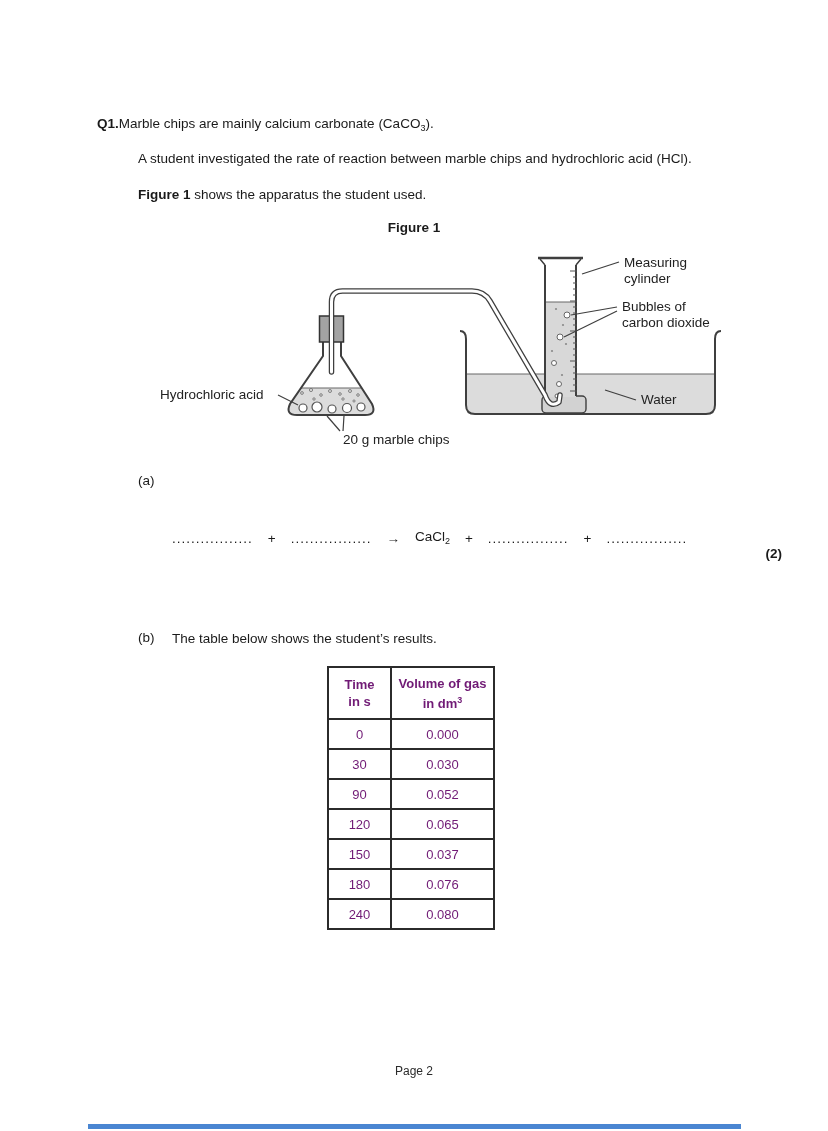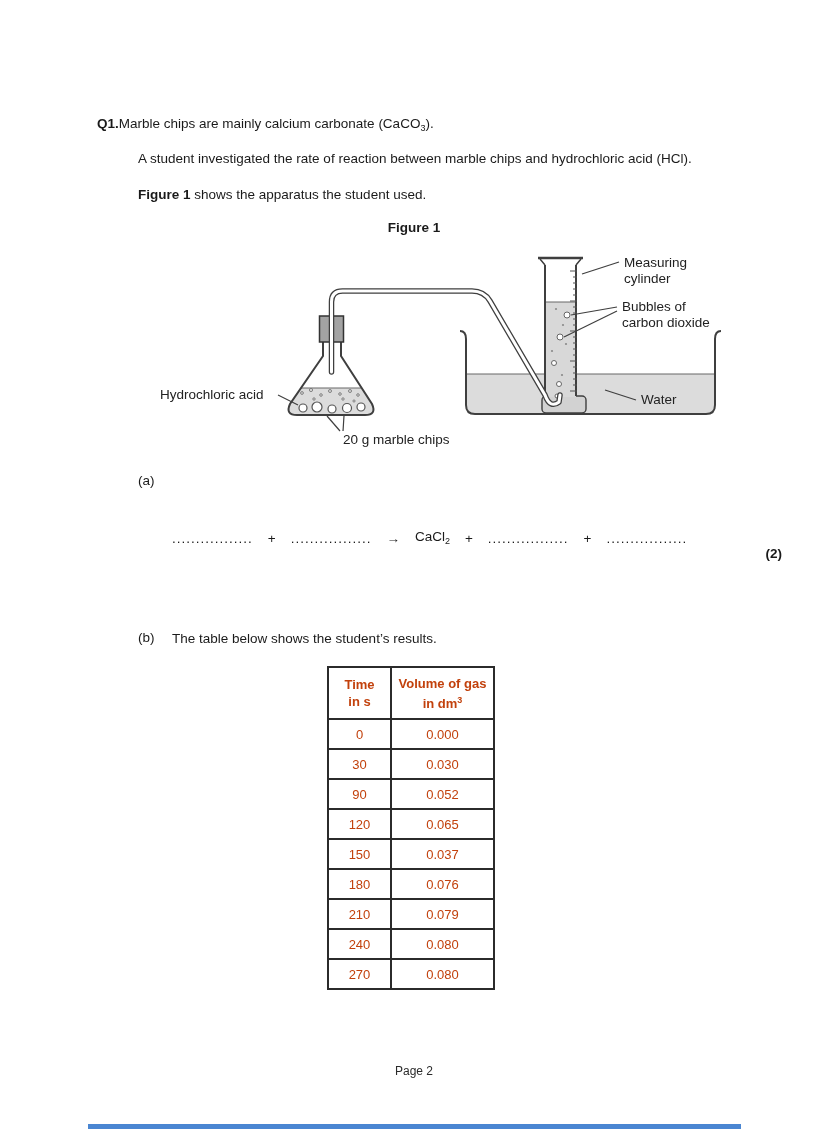--- a/index.html
+++ b/index.html
@@ -17,21 +17,21 @@
   .part-text{line-height:18px;}
   .equation{display:flex;gap:15px;align-items:flex-end;white-space:nowrap;}
   .blank{letter-spacing:1px;}
   .marks{font-weight:700;}
   table.results{
     position:absolute;left:327px;top:666px;border-collapse:collapse;
     font-family:"Liberation Sans","DejaVu Sans",sans-serif;
   }
   table.results th,table.results td{
     border:2px solid #2b2b2b;text-align:center;vertical-align:middle;
-    font-size:13px;color:#c2410c;padding:0;
+    font-size:13px;color:#701a75;padding:0;
   }
   table.results th{font-weight:700;height:50px;line-height:17px;}
   table.results td{height:28px;}
   .col-time{width:61px;}
   .col-gas{width:101px;}
   .footer-text{left:0;top:1064px;width:828px;text-align:center;font-size:12px;color:#2b2b2b;}
   .footer-bar{left:88px;top:1124px;width:653px;height:5px;background:#4a86d2;}
   svg text{font-family:"Liberation Sans","DejaVu Sans",sans-serif;font-size:13.5px;fill:#222;}
 </style>
 </head>
@@ -184,30 +184,22 @@
         </tr>
         <tr>
           <td>150</td>
           <td>0.037</td>
         </tr>
         <tr>
           <td>180</td>
           <td>0.076</td>
         </tr>
         <tr>
-          <td>210</td>
-          <td>0.079</td>
-        </tr>
-        <tr>
           <td>240</td>
           <td>0.080</td>
         </tr>
-        <tr>
-          <td>270</td>
-          <td>0.080</td>
-        </tr>
       </tbody>
   </table>
 
   <div class="abs footer-text">Page 2</div>
   <div class="abs footer-bar" style="background: rgb(74, 134, 210);"></div>
 
 </div>
 
 </body></html>

